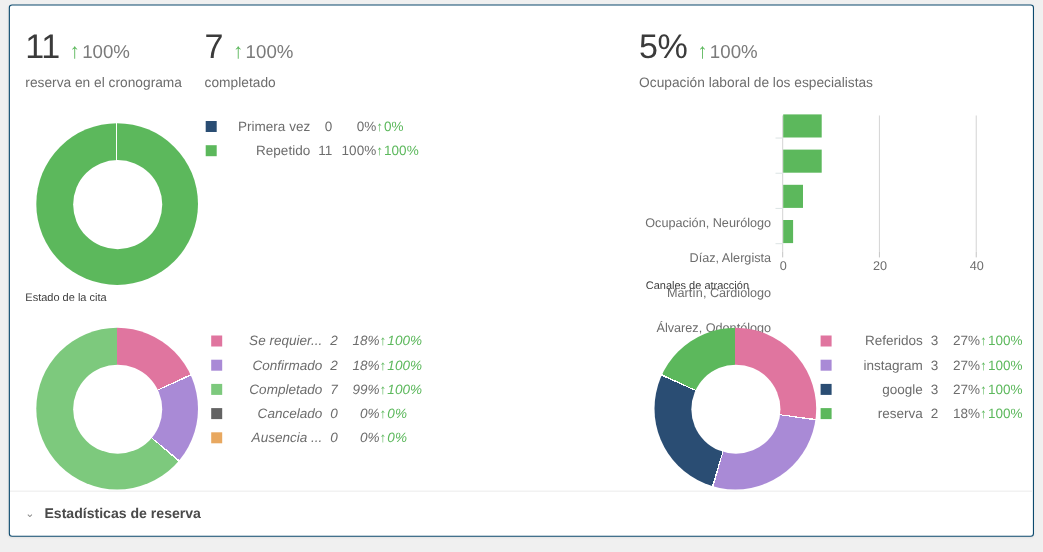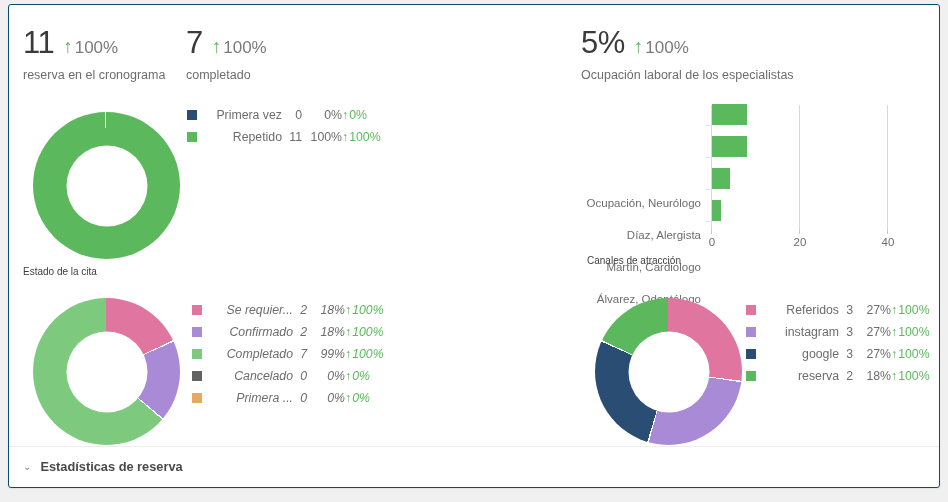--- a/index.html
+++ b/index.html
@@ -294,21 +294,21 @@
     </div>
     <div class="legend-row">
       <span class="swatch" style="background:#636363"></span>
       <span class="lg-name" style="width:84px">Cancelado</span>
       <span class="lg-count" style="width:14px">0</span>
       <span class="lg-pct" style="width:38px">0%</span>
       <span class="lg-trend"><span class="ar">↑</span><span>0%</span></span>
     </div>
     <div class="legend-row">
       <span class="swatch" style="background:#e8a860"></span>
-      <span class="lg-name" style="width:84px">Primera ...</span>
+      <span class="lg-name" style="width:84px">Ausencia ...</span>
       <span class="lg-count" style="width:14px">0</span>
       <span class="lg-pct" style="width:38px">0%</span>
       <span class="lg-trend"><span class="ar">↑</span><span>0%</span></span>
     </div>
   </div>
 
   <div class="section-title" style="left:578px; top:250px;">Canales de atracción</div>
 
   <div class="donut" style="left:586px; top:293px; width:147px; height:147px;
               background: conic-gradient(

